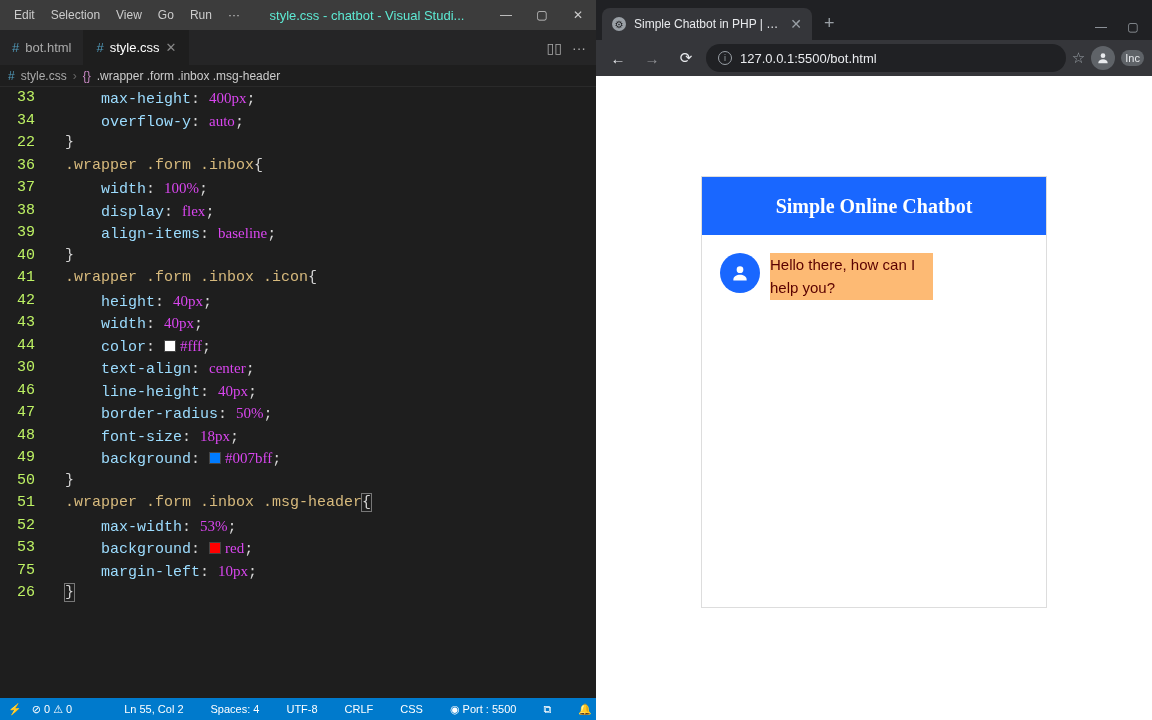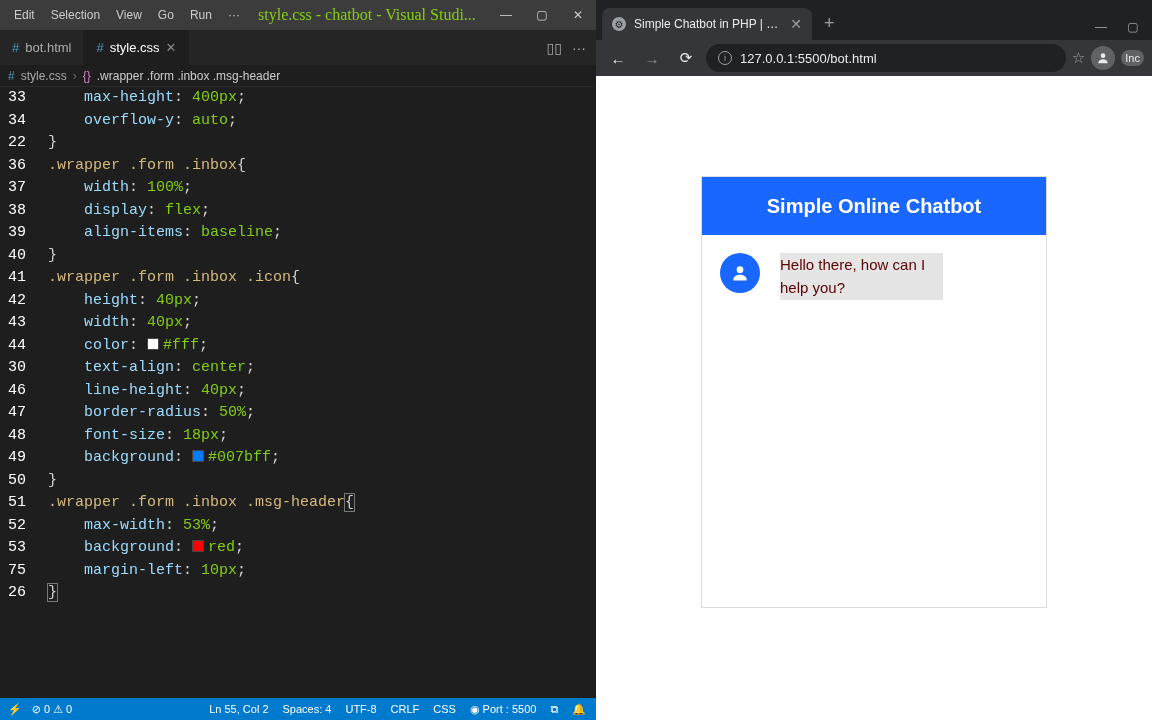--- a/index.html
+++ b/index.html
@@ -4,51 +4,51 @@
 <style>
   * { margin: 0; padding: 0; box-sizing: border-box; }
   html, body { width: 1152px; height: 720px; overflow: hidden; font-family: "Segoe UI", Arial, sans-serif; }
   body { display: flex; background: #1e1e1e; }
 
   
   .vscode { width: 596px; height: 720px; display: flex; flex-direction: column; color: #ccc; background: #1e1e1e; position: relative; }
   .vs-title { height: 30px; background: #3c3c3c; display: flex; align-items: center; font-size: 12px; color: #ccc; }
   .vs-menus { display: flex; gap: 4px; padding-left: 8px; }
   .vs-menus span { padding: 2px 6px; cursor: default; }
-  .vs-title-center { flex: 1; text-align: center; font-size: 16px; color: #84cc16; font-family: Liberation Serif, serif; }
+  .vs-title-center { flex: 1; text-align: center; font-size: 13px; color: #5eead4; }
   .vs-wincontrols { display: flex; }
   .vs-wincontrols span { width: 36px; height: 30px; display: flex; align-items: center; justify-content: center; color: #ccc; font-size: 12px; }
   .vs-tabs { height: 35px; background: #252526; display: flex; align-items: stretch; }
   .vs-tab { display: flex; align-items: center; gap: 6px; padding: 0 12px; font-size: 13px; color: #aaa; border-right: 1px solid #1e1e1e; }
   .vs-tab.active { background: #1e1e1e; color: #fff; }
   .vs-tab .ico { color: #519aba; font-size: 13px; }
   .vs-tab .close { color: #888; font-size: 13px; }
   .vs-tabs .spacer { flex: 1; }
   .vs-tabs .right { display: flex; align-items: center; gap: 10px; padding-right: 10px; color: #aaa; font-size: 14px; }
   .vs-crumbs { height: 22px; background: #1e1e1e; display: flex; align-items: center; gap: 6px; padding-left: 8px; font-size: 12px; color: #aaa; border-bottom: 1px solid #2a2a2a; }
   .vs-crumbs .ico { color: #519aba; }
   .vs-crumbs .sel { color: #ccc; }
   .vs-crumbs .chev { color: #666; }
   .vs-crumbs .brace { color: #c586c0; }
 
   .editor { flex: 1; display: flex; font-family: Consolas, "Courier New", monospace; font-size: 15px; line-height: 22.5px; overflow: hidden; position: relative; }
-  .gutter { width: 48px; text-align: center; color: #ffffff; padding-right: 14px; user-select: none; }
+  .gutter { width: 48px; text-align: left; color: #bef264; padding-right: 14px; user-select: none; margin-left: 17px; }
   .gutter div { height: 22.5px; }
   .code { flex: 1; color: #d4d4d4; white-space: pre; position: relative; }
   .code .line { height: 22.5px; }
   .tok-sel   { color: #d7ba7d; }
   .tok-prop  { color: #9cdcfe; }
   .tok-punc  { color: #d4d4d4; }
-  .tok-val   { color: #84cc16; }
+  .tok-val   { color: #d946ef; font-family: Liberation Serif, serif; }
   .swatch { display: inline-block; width: 12px; height: 12px; border: 1px solid #444; vertical-align: -1px; margin-right: 4px; }
   .bracket-hi { outline: 1px solid #777; }
 
   .vs-status { height: 22px; background: #007acc; display: flex; align-items: center; font-size: 11px; color: #fff; }
   .vs-status .left { display: flex; gap: 10px; padding-left: 8px; }
-  .vs-status .right { margin-left: auto; display: flex; gap: 14px; padding-right: 10px; }
+  .vs-status .right { margin-left: auto; display: flex; gap: 27px; padding-right: 4px; }
   .vs-status span { white-space: nowrap; }
 
   
   .chrome { width: 556px; height: 720px; display: flex; flex-direction: column; background: #fff; }
   .ch-tabs { height: 40px; background: #202124; display: flex; align-items: flex-end; padding-left: 6px; }
   .ch-tab { background: #35363a; height: 32px; border-radius: 8px 8px 0 0; display: flex; align-items: center; gap: 8px; padding: 0 10px; color: #e8eaed; font-size: 12px; max-width: 210px; }
   .ch-tab .fav { width: 14px; height: 14px; border-radius: 50%; background: #9aa0a6; display: flex; align-items: center; justify-content: center; font-size: 10px; color: #202124; }
   .ch-tab .title { overflow: hidden; text-overflow: ellipsis; white-space: nowrap; flex: 1; }
   .ch-tab .x { color: #9aa0a6; font-size: 14px; }
   .ch-newtab { color: #9aa0a6; font-size: 18px; padding: 0 12px 6px; }
@@ -58,26 +58,26 @@
   .ch-btn { width: 28px; height: 28px; display: flex; align-items: center; justify-content: center; color: #e8eaed; font-size: 15px; border-radius: 50%; }
   .ch-url { flex: 1; height: 28px; background: #202124; border-radius: 14px; display: flex; align-items: center; padding: 0 12px; color: #e8eaed; font-size: 13px; gap: 8px; }
   .ch-url .info { width: 14px; height: 14px; border: 1px solid #9aa0a6; border-radius: 50%; font-size: 9px; display: flex; align-items: center; justify-content: center; color: #9aa0a6; }
   .ch-star { color: #9aa0a6; font-size: 15px; }
   .ch-avatar { width: 24px; height: 24px; border-radius: 50%; background: #5f6368; display:flex; align-items:center; justify-content:center; color:#e8eaed; font-size:11px; }
   .ch-inc { background:#5f6368; color:#e8eaed; padding:2px 4px; border-radius:8px; font-size:11px; }
 
   .ch-page { flex: 1; background: #fff; display: flex; justify-content: center; padding-top: 100px; }
 
   .chat-wrapper { width: 346px; height: 432px; border: 1px solid #ddd; background: #fff; display: flex; flex-direction: column; }
-  .chat-header { height: 58px; background: #1967ff; color: #fff; display: flex; align-items: center; justify-content: center; font-size: 20px; font-weight: 600; font-family: Liberation Sans, sans-serif; }
+  .chat-header { height: 58px; background: #1967ff; color: #fff; display: flex; align-items: center; justify-content: center; font-size: 20px; font-weight: 600; font-family: Liberation Serif, serif; }
   .chat-body { flex: 1; padding: 18px; }
   .chat-row { display: flex; align-items: flex-start; }
   .chat-icon { width: 40px; height: 40px; border-radius: 50%; background: #1967ff; display: flex; align-items: center; justify-content: center; }
   .chat-icon svg { width: 20px; height: 20px; fill: #fff; }
-  .chat-msg { max-width: 53%; background: #e5e5e5; margin-left: 20px; padding: 0; color: #5a0000; font-size: 15px; font-family: Arial, sans-serif; line-height: 1.55; }
+  .chat-msg { max-width: 53%; background: #fdba74; margin-left: 10px; padding: 0; color: #5a0000; font-size: 15px; font-family: Arial, sans-serif; line-height: 1.55; }
 </style>
 </head>
 <body>
 
 <div class="vscode">
   <div class="vs-title">
     <div class="vs-menus" id="vs-menus">
         <span>Edit</span>
         <span>Selection</span>
         <span>View</span>

